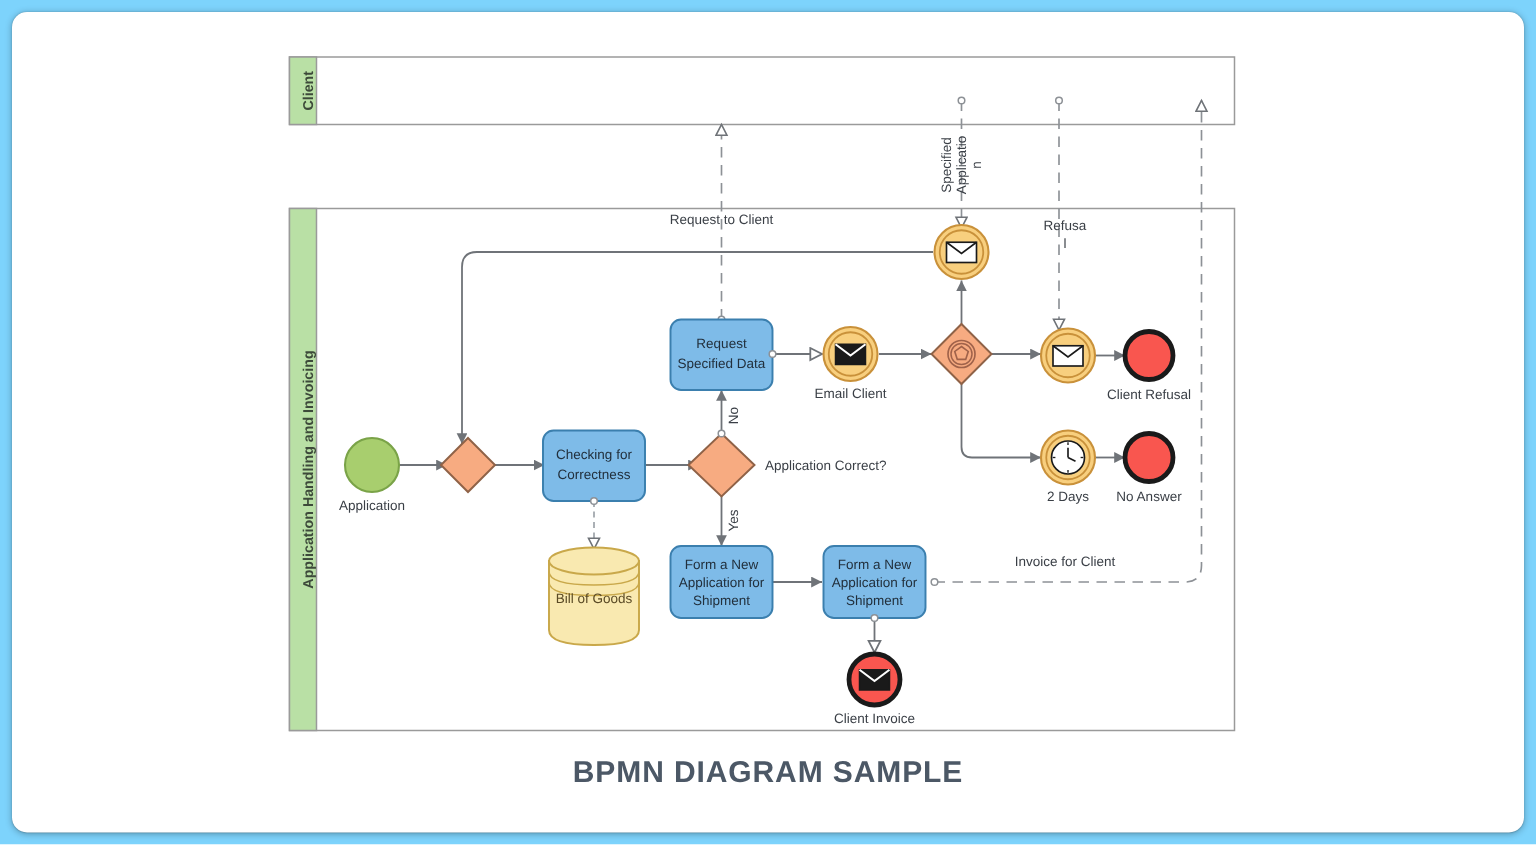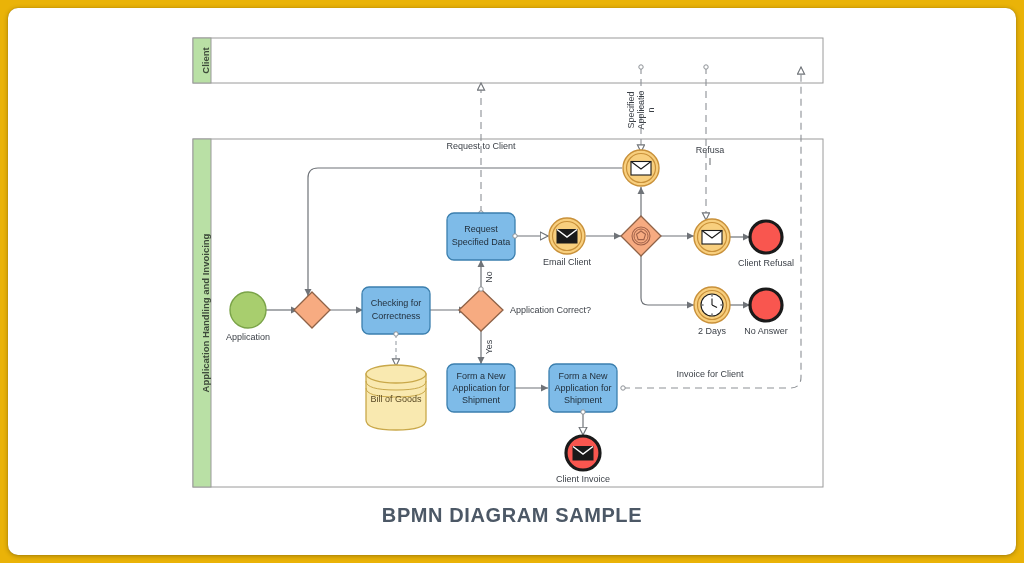--- a/index.html
+++ b/index.html
@@ -5,21 +5,21 @@
   html, body {
     margin: 0;
     padding: 0;
     background: #ffffff;
     font-family: "Liberation Sans", sans-serif;
   }
   #canvas {
     position: relative;
     width: 1024px;
     height: 563px;
-    background: #eab308;
+    background: #7dd3fc;
     overflow: hidden;
   }
   #card {
     position: absolute;
     left: 8px;
     top: 8px;
     width: 1008px;
     height: 547px;
     background: #ffffff;
     border-radius: 10px;

